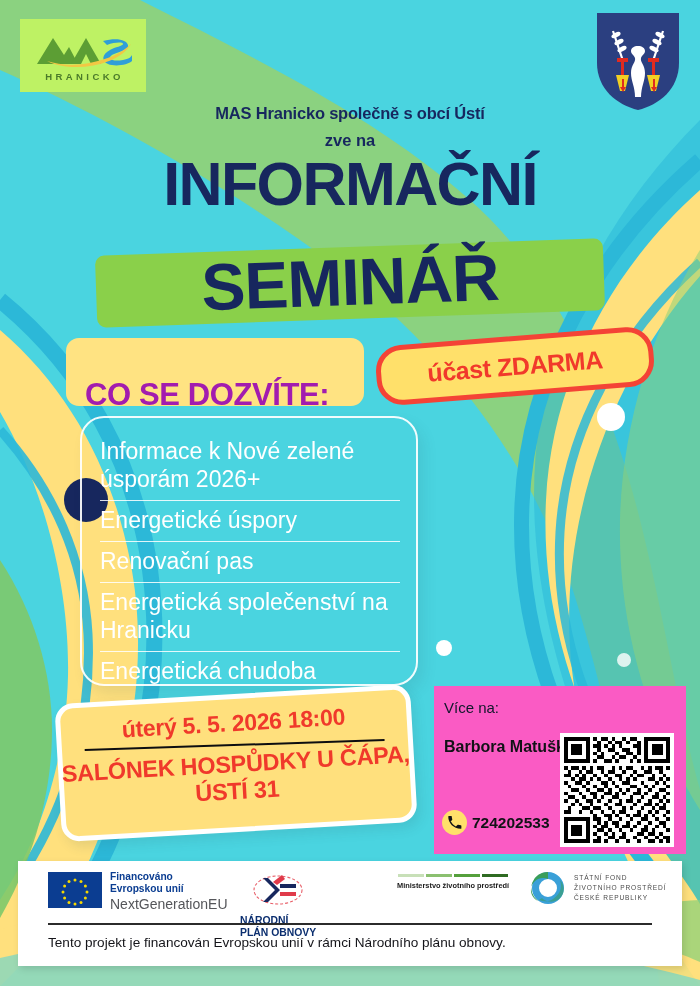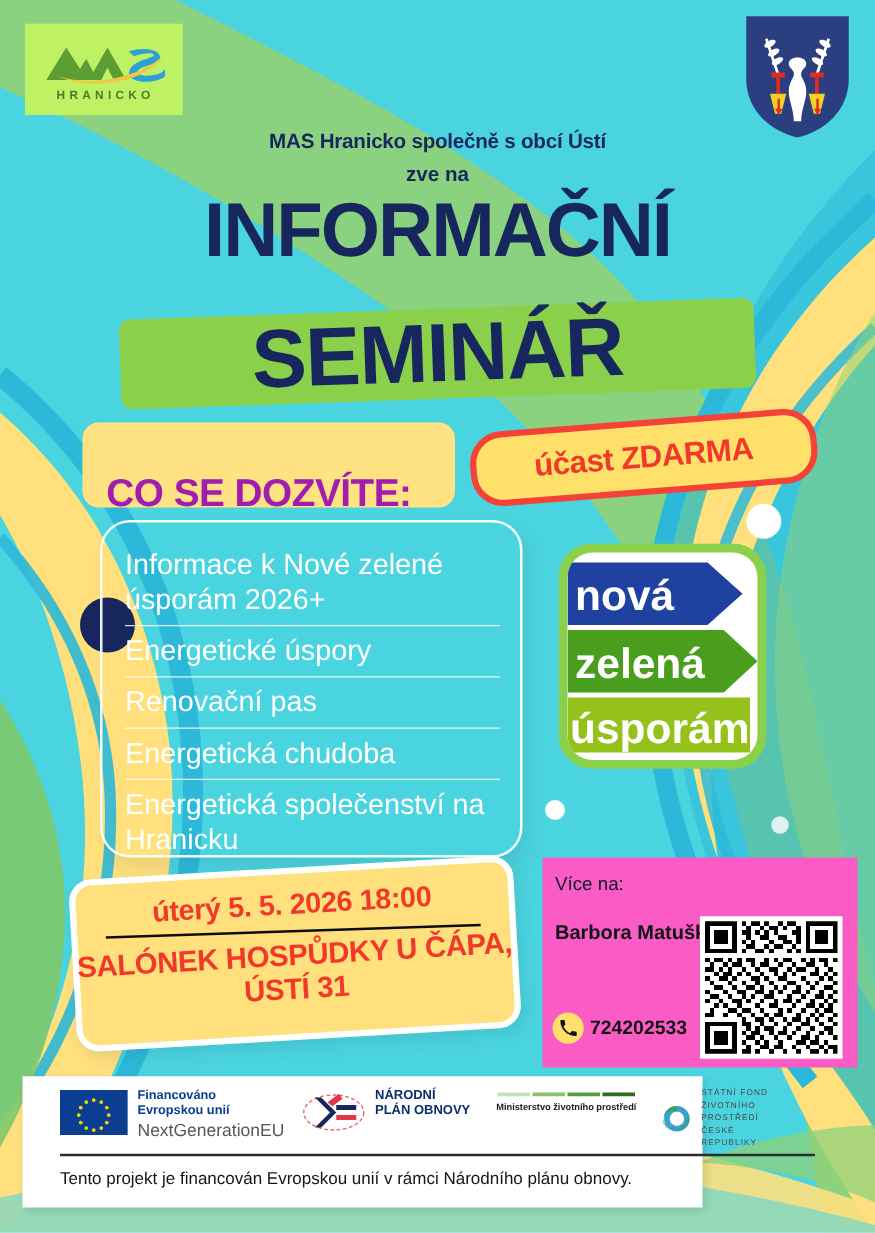--- a/index.html
+++ b/index.html
@@ -141,32 +141,32 @@
     width:25px;height:25px;border-radius:50%;background:#ffe06a;
     display:flex;align-items:center;justify-content:center;
   }
   .phone-num{color:#111216;font-weight:800;font-size:15.5px;}
   .qr{
     position:absolute;left:560px;top:733px;width:114px;height:114px;background:#fff;padding:4px;box-sizing:border-box;
   }
 
   
   .footer{
-    position:absolute;left:18px;top:861px;width:544px;height:105px;
+    position:absolute;left:18px;top:861px;width:664px;height:105px;
     background:#ffffff;box-shadow:2px 3px 7px rgba(0,0,0,0.13);
   }
   .footer-logos{position:relative;height:58px;}
   .eu-flag{
     position:absolute;left:30px;top:11px;width:54px;height:36px;background:#0b3d91;
   }
   .eu-txt{position:absolute;left:92px;top:10px;line-height:1.18;}
   .eu-t1{color:#0b3d91;font-weight:700;font-size:10.2px;}
   .eu-t2{color:#55565a;font-weight:400;font-size:14px;margin-top:1px;}
 
-  .npo{position:absolute;left:222px;top:10px;display:flex;gap:6px;}
+  .npo{position:absolute;left:222px;top:10px;display:flex;align-items:center;gap:6px;flex-direction:column;}
   .npo-txt{color:#0b2e6f;font-weight:800;font-size:10.4px;line-height:1.2;}
 
   .mzp{position:absolute;left:379px;top:13px;text-align:center;}
   .mzp-bars{display:flex;gap:2px;justify-content:center;margin-bottom:4px;}
   .mzp-bars i{display:block;width:26px;height:3.2px;}
   .mzp-txt{color:#1b1b1b;font-weight:700;font-size:7.4px;white-space:nowrap;}
 
   .sfzp{position:absolute;left:512px;top:9px;display:flex;align-items:center;gap:8px;}
   .sfzp-txt{color:#4a4a4a;font-size:6.6px;letter-spacing:0.85px;line-height:1.52;text-transform:uppercase;}
 
@@ -275,37 +275,25 @@
   <div class="zdarma">účast ZDARMA</div>
 
   <div class="co-box"></div>
   <div class="co-text">CO SE DOZVÍTE:</div>
 
   <div class="bullets">
     <ul>
       <li>Informace k Nové zelené úsporám 2026+</li>
       <li>Energetické úspory</li>
       <li>Renovační pas</li>
+      <li>Energetická společenství na Hranicku</li>
       <li>Energetická chudoba</li>
-      <li>Energetická společenství na Hranicku</li>
     </ul>
   </div>
 
-  <div class="nzu">
-    <div class="nzu-inner">
-      <svg viewBox="0 0 152 166" width="152" height="166">
-        <path d="M0,8 L112,8 L140,33 L112,58 L0,58 Z" fill="#1f42a0"></path>
-        <text x="6" y="46" font-family="Liberation Sans, sans-serif" font-size="34" font-weight="700" fill="#ffffff">nová</text>
-        <path d="M0,62 L125,62 L152,87 L125,112 L0,112 Z" fill="#4a9e1e"></path>
-        <text x="6" y="100" font-family="Liberation Sans, sans-serif" font-size="34" font-weight="700" fill="#ffffff">zelená</text>
-        <path d="M0,116 L146,116 L146,160 L0,160 Z" fill="#94c11a"></path>
-        <text x="2" y="152" font-family="Liberation Sans, sans-serif" font-size="34" font-weight="700" fill="#ffffff">úsporám</text>
-      </svg>
-    </div>
-  </div>
 
   <div class="datecard"></div>
   <div class="date-line">
     <div class="date-txt">úterý 5. 5. 2026 18:00</div>
     <div class="date-rule"></div>
     <div class="venue-txt">SALÓNEK HOSPŮDKY U ČÁPA, ÚSTÍ 31</div>
   </div>
 
   <div class="pink"></div>
   <div class="pink-vice">Více na:</div>

